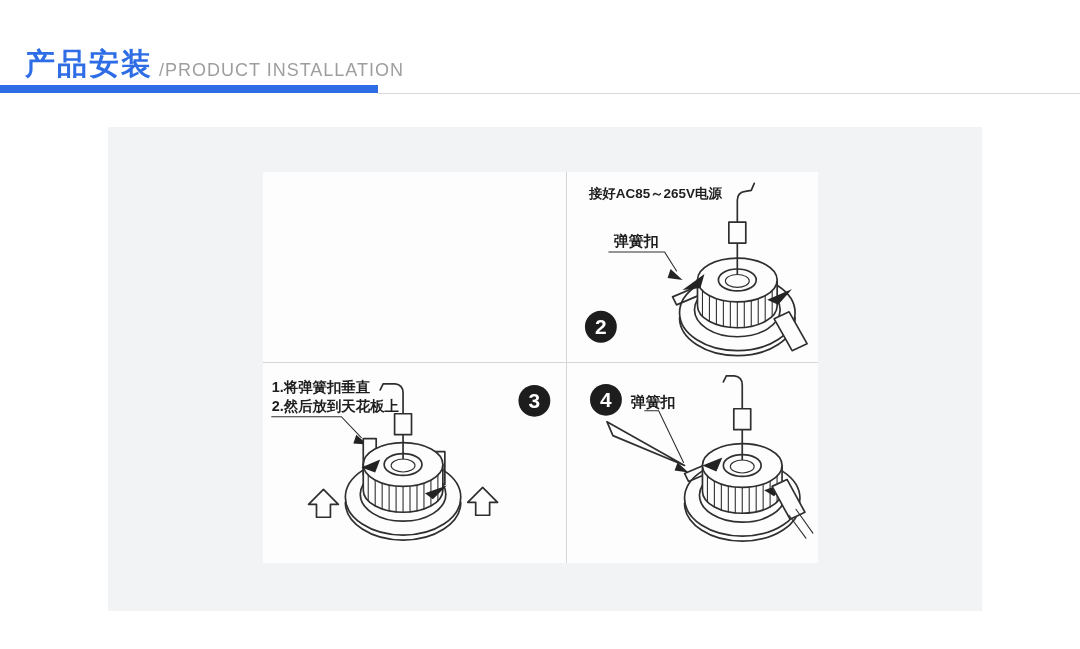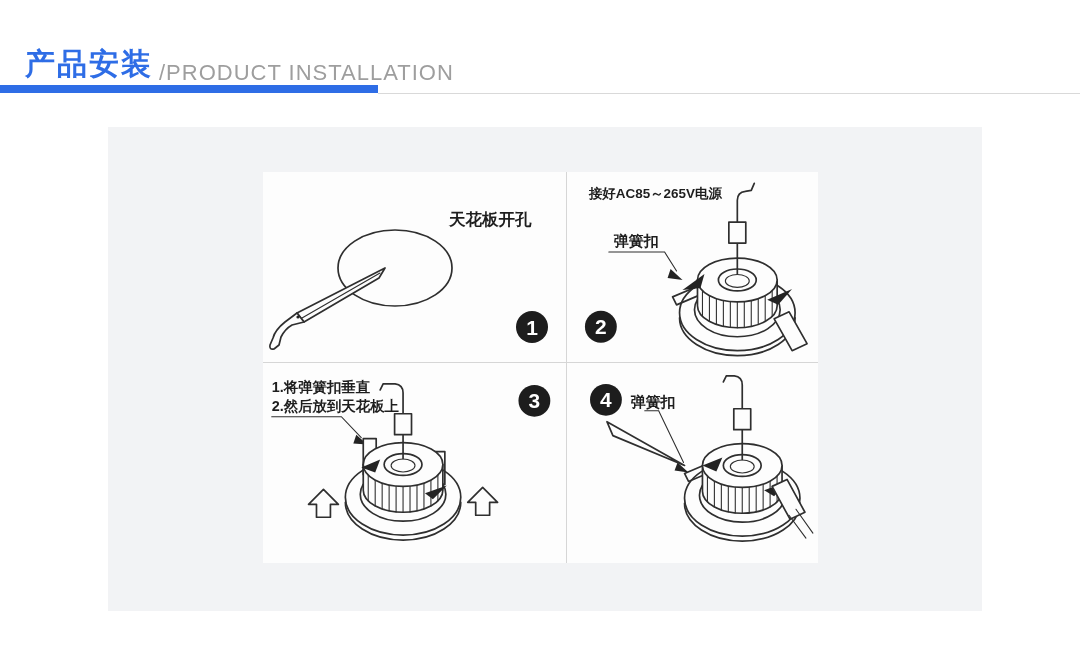--- a/index.html
+++ b/index.html
@@ -7,21 +7,21 @@
     width:1080px;height:649px;position:relative;overflow:hidden;
     background:#ffffff;font-family:"Liberation Sans",sans-serif;
   }
   
   .header{position:absolute;left:0;top:0;width:1080px;height:100px}
   .title-cn{
     position:absolute;left:25px;top:44px;font-size:30px;font-weight:bold;
     color:#2e6de6;letter-spacing:2px;white-space:nowrap;
   }
   .title-en{
-    position:absolute;left:159px;top:60px;font-size:22px;color:#9e9e9e;
+    position:absolute;left:159px;top:60px;font-size:18px;color:#9e9e9e;
     letter-spacing:1px;white-space:nowrap;
   }
   .accent-bar{position:absolute;left:0;top:85px;width:378px;height:8px;background:#2e6de6}
   .hairline{position:absolute;left:378px;top:93px;width:702px;height:1px;background:#d9d9d9}
   
   .stage{position:absolute;left:108px;top:127px;width:874px;height:484px;background:#f2f3f5}
   .card{position:absolute;left:155px;top:45px;width:555px;height:391px;background:#fdfdfd}
   .vdiv{position:absolute;left:303px;top:0;width:1px;height:391px;background:#d6d6d6}
   .hdiv{position:absolute;left:0;top:190px;width:555px;height:1px;background:#d6d6d6}
   .panel{position:absolute}
@@ -48,36 +48,20 @@
 <div class="header">
   <div class="title-cn">产品安装</div>
   <div class="title-en">/PRODUCT INSTALLATION</div>
   <div class="accent-bar"></div>
   <div class="hairline"></div>
 </div>
 
 <div class="stage">
   <div class="card">
 
-    <div class="panel p1">
-      <svg width="303" height="190" viewBox="0 0 303 190">
-        <text class="dg-label" x="186" y="53" font-size="16.5">天花板开孔</text>
-        <ellipse class="lw" cx="132" cy="96" rx="57" ry="38"></ellipse>
-        <g>
-          <polygon class="wfill" points="122,96 116,106 41,150 34,141"></polygon>
-          <path class="lw-thin" d="M117,101 L39,146"></path>
-          <path class="wfill" d="M34,141 L22,150 Q12,158 10,166 L7,173 Q6,178 11,177 L16,173 L18,165 Q22,157 29,153 L41,150 Z"></path>
-          <circle class="solid" cx="35" cy="145" r="1.6"></circle>
-        </g>
-        <g>
-          <circle class="badge-circle" cx="269" cy="155" r="16"></circle>
-          <text class="badge-num" x="269" y="162.5">1</text>
-        </g>
-      </svg>
-    </div>
 
     <div class="panel p2">
       <svg width="251" height="190" viewBox="0 0 252 190">
         <text class="dg-label" x="22" y="26" font-size="13.5">接好AC85～265V电源</text>
         <text class="dg-label" x="47" y="74" font-size="15">弹簧扣</text>
         <g>
           <polyline class="lw-thin" points="42,80 98,80 110,99"></polyline>
           <polygon class="solid" points="116,108 104,97 101,106"></polygon>
         </g>
         <polygon class="wfill" points="106,125 132,114 136,122 110,133"></polygon>

